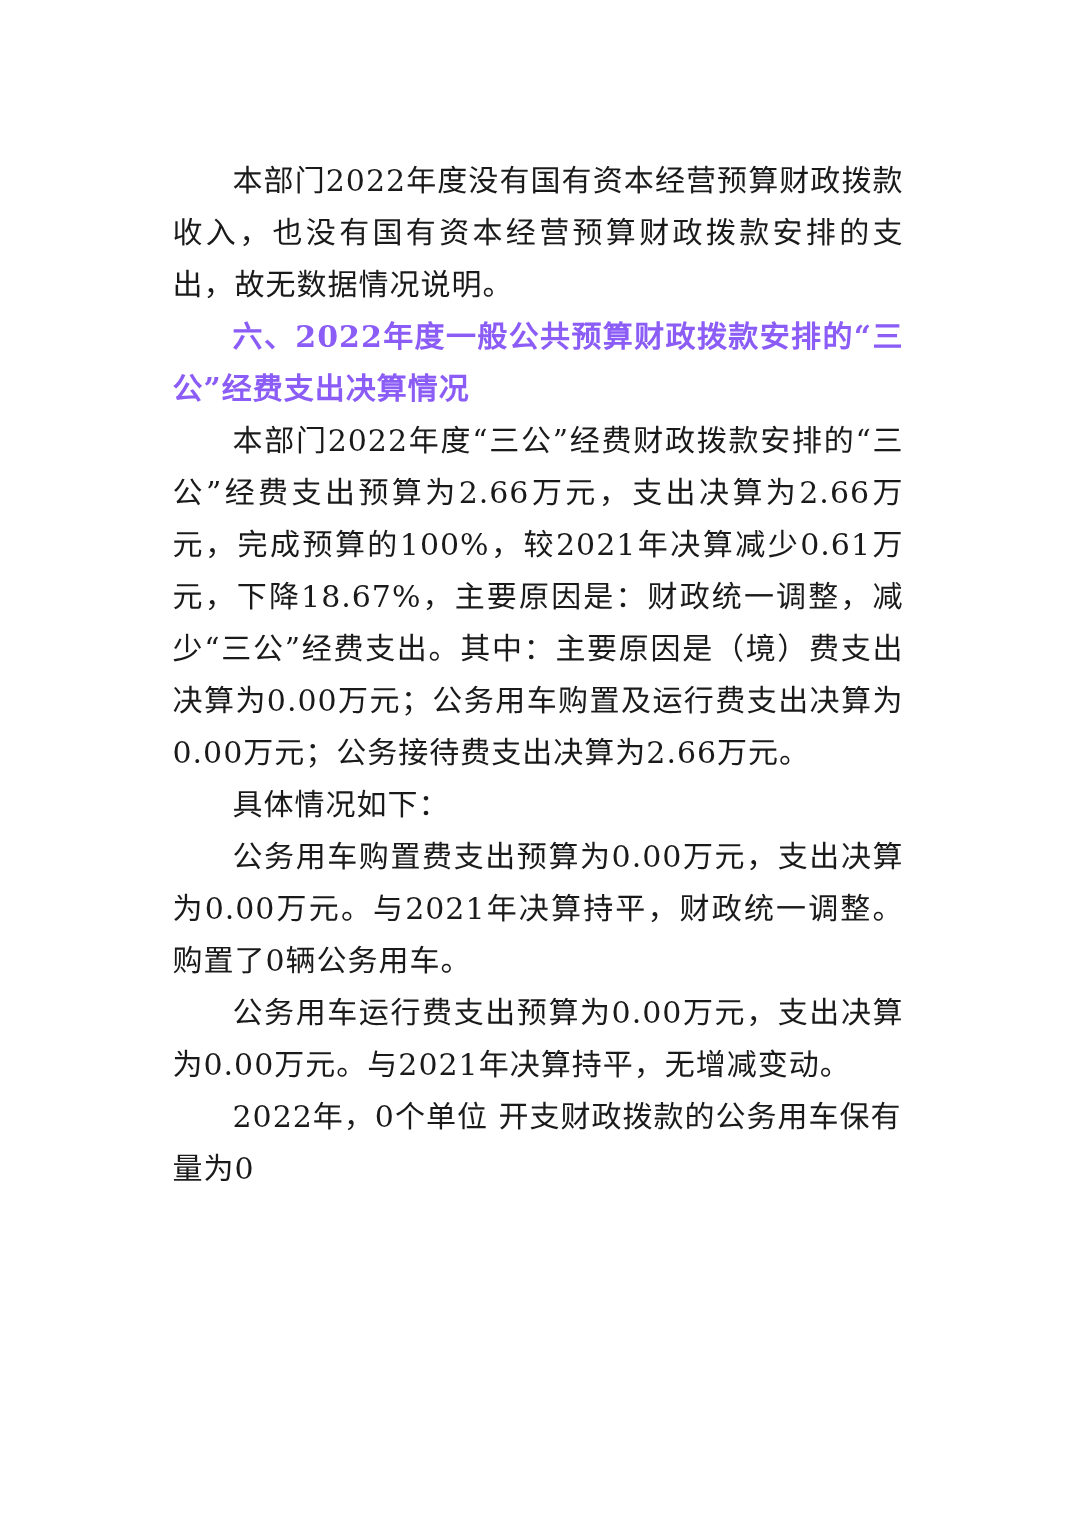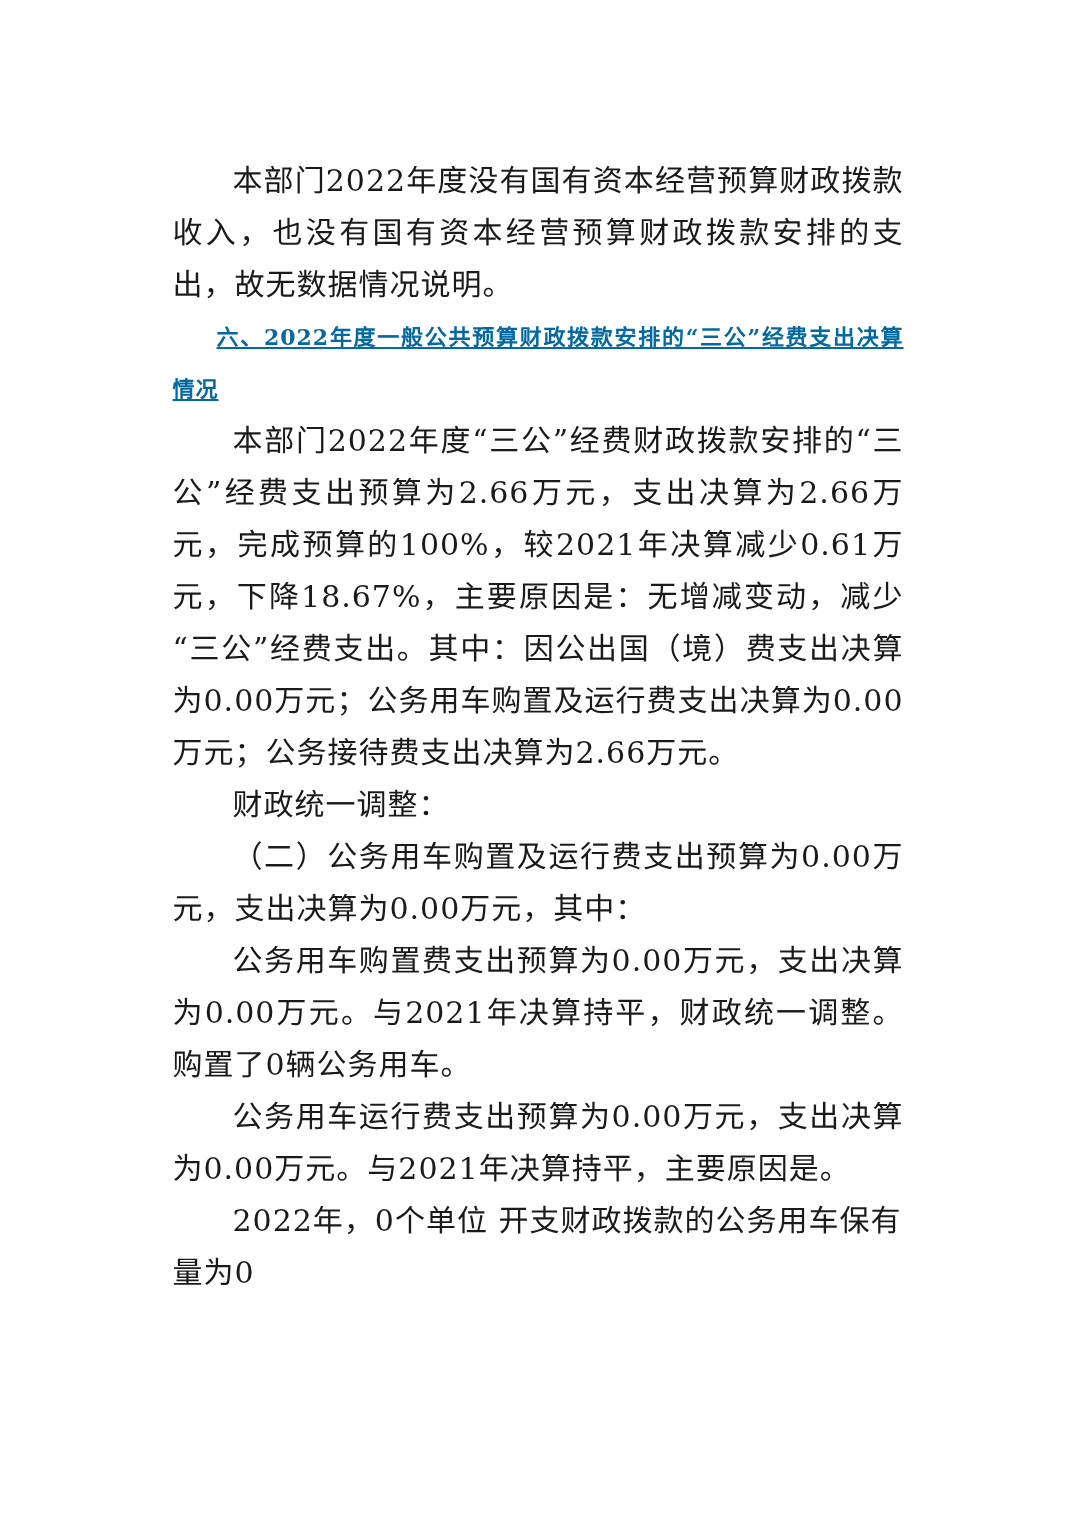--- a/index.html
+++ b/index.html
@@ -28,44 +28,42 @@
     margin: 0;
     padding: 0;
     text-indent: 2em;
     font-weight: normal;
   }
   .heading {
     margin: 0;
     padding: 0;
     text-indent: 2em;
     font-weight: bold;
-    font-size: 22px;
+    font-size: 30px;
     line-height: 52px;
-    color: #0369a1;
-    text-decoration: underline;
+    color: #8b5cf6;
   }
   .last-line {
     text-align: left;
   }
 </style>
 </head>
 <body>
 
 <div class="page">
 
   <p class="para">本部门2022年度没有国有资本经营预算财政拨款收入，也没有国有资本经营预算财政拨款安排的支出，故无数据情况说明。</p>
 
   <h2 class="heading">六、2022年度一般公共预算财政拨款安排的“三公”经费支出决算情况</h2>
 
-  <p class="para">本部门2022年度“三公”经费财政拨款安排的“三公”经费支出预算为2.66万元，支出决算为2.66万元，完成预算的100%，较2021年决算减少0.61万元，下降18.67%，主要原因是：无增减变动，减少“三公”经费支出。其中：因公出国（境）费支出决算为0.00万元；公务用车购置及运行费支出决算为0.00万元；公务接待费支出决算为2.66万元。</p>
+  <p class="para">本部门2022年度“三公”经费财政拨款安排的“三公”经费支出预算为2.66万元，支出决算为2.66万元，完成预算的100%，较2021年决算减少0.61万元，下降18.67%，主要原因是：财政统一调整，减少“三公”经费支出。其中：主要原因是（境）费支出决算为0.00万元；公务用车购置及运行费支出决算为0.00万元；公务接待费支出决算为2.66万元。</p>
 
-  <p class="para">财政统一调整：</p>
+  <p class="para">具体情况如下：</p>
 
 
-  <p class="para">（二）公务用车购置及运行费支出预算为0.00万元，支出决算为0.00万元，其中：</p>
 
   <p class="para">公务用车购置费支出预算为0.00万元，支出决算为0.00万元。与2021年决算持平，财政统一调整。购置了0辆公务用车。</p>
 
-  <p class="para">公务用车运行费支出预算为0.00万元，支出决算为0.00万元。与2021年决算持平，主要原因是。</p>
+  <p class="para">公务用车运行费支出预算为0.00万元，支出决算为0.00万元。与2021年决算持平，无增减变动。</p>
 
   <p class="para last-line">2022年，0个单位 开支财政拨款的公务用车保有量为0</p>
 
 </div>
 
 </body></html>

